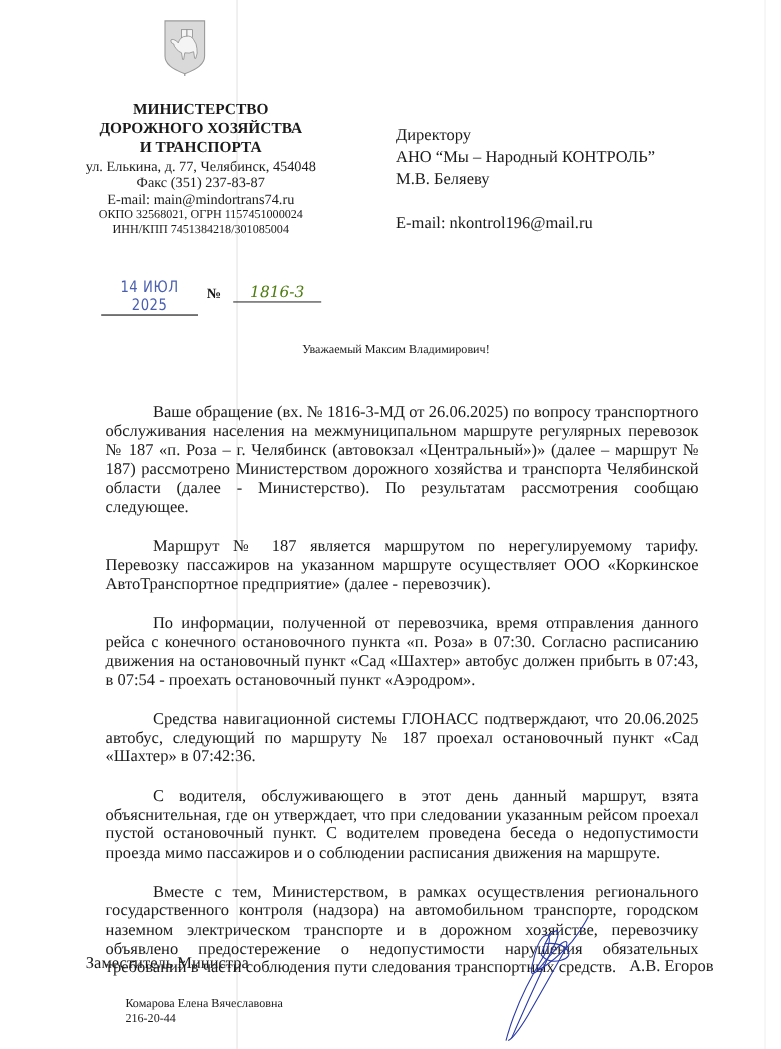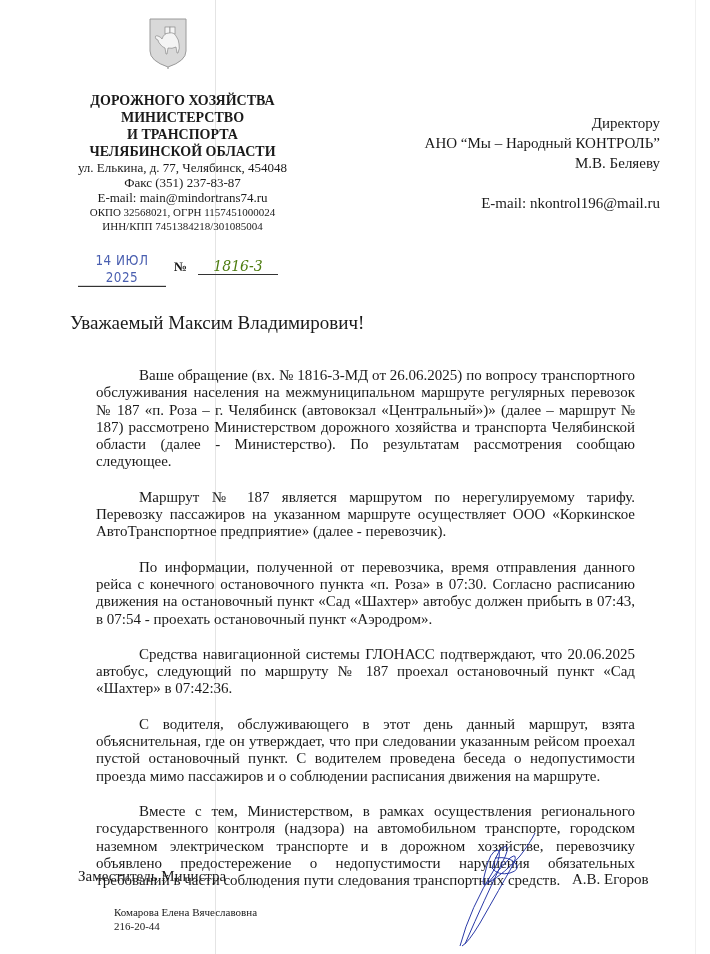--- a/index.html
+++ b/index.html
@@ -10,34 +10,34 @@
   .fold-line { position: absolute; left: 215px; top: 0; width: 1px; height: 954px; background: #e4e4e4; }
   .fold-right { position: absolute; right: 14px; top: 0; width: 1px; height: 954px; background: #f0f0f0; }
 
   
   .emblem { position: absolute; left: 148px; top: 17px; width: 40px; height: 52px; }
   .sender { position: absolute; left: 70px; top: 92px; width: 225px; text-align: center; }
   .sender .org { font-weight: bold; font-size: 14px; line-height: 17px; }
   .sender .info { font-size: 13px; line-height: 15px; }
   .sender .info.small { font-size: 11px; line-height: 14px; }
 
-  .regline { position: absolute; left: 78px; top: 258px; width: 200px; height: 24px; }
+  .regline { position: absolute; left: 92px; top: 258px; width: 200px; height: 24px; }
   .reg-date { position: absolute; left: 0; top: 0; width: 88px; border-bottom: 1px solid #333;
     font-family: "DejaVu Sans", sans-serif; font-size: 12px; color: #4a5fb0; letter-spacing: 0.5px; text-align: center;
     transform: scaleY(1.2); transform-origin: bottom; }
   .reg-no-label { position: absolute; left: 96px; top: 1px; font-size: 13px; font-weight: bold; }
   .reg-no { position: absolute; left: 120px; top: 0; width: 80px; border-bottom: 1px solid #333;
     font-family: "DejaVu Serif", serif; font-style: italic; font-size: 14px; color: #4d7c0f; text-align: center; }
 
   
-  .recipient { position: absolute; left: 360px; top: 113px; width: 300px; text-align: right; font-size: 15px; line-height: 20px; }
+  .recipient { position: absolute; left: 360px; top: 113px; width: 300px; text-align: left; font-size: 15px; line-height: 20px; }
   .recipient .email { margin-top: 20px; }
 
   
-  .salutation { position: absolute; left: 70px; top: 312px; width: 580px; font-size: 19px; }
+  .salutation { position: absolute; left: 70px; top: 312px; width: 580px; text-align: center; font-size: 11px; }
   .body-text { position: absolute; left: 78px; top: 349px; width: 575px; font-size: 15px; line-height: 17.3px; text-align: justify; }
   .body-text p { margin: 18px; text-indent: 43px; }
 
   
   .sig-title { position: absolute; left: 78px; top: 868px; font-size: 15px; }
   .sig-name { position: absolute; left: 572px; top: 871px; font-size: 15px; }
   .signature { position: absolute; left: 440px; top: 828px; width: 100px; height: 120px; }
   .executor { position: absolute; left: 77px; top: 905px; font-size: 11px; line-height: 14px; margin-left: 37px; }
 </style>
 </head>
@@ -50,24 +50,23 @@
   <path d="M2 2 H38 V34 Q38 44 20 50 Q2 44 2 34 Z" fill="#d9d9d9" stroke="#9a9a9a" stroke-width="1"></path>
   <g fill="#f4f4f4" stroke="#7a7a7a" stroke-width="0.6">
     <rect x="17" y="10" width="5" height="7"></rect>
     <rect x="22" y="10" width="5" height="7"></rect>
     <path d="M8 22 Q6 18 10 19 Q13 20 14 22 Q16 16 21 16 Q26 15 28 19 Q31 23 31 27 Q32 31 30 36 L29 36 L28 30 Q24 32 20 31 L19 37 L18 37 L17 31 Q14 30 12 27 Q10 25 10 23 Z"></path>
   </g>
   <path d="M20 50 L20 52" stroke="#888" stroke-width="1"></path>
 </svg>
 
 <div class="sender">
+  <div class="org">МИНИСТЕРСТВО</div>
   <div class="org">ДОРОЖНОГО ХОЗЯЙСТВА</div>
-  <div class="org">МИНИСТЕРСТВО</div>
   <div class="org">И ТРАНСПОРТА</div>
-  <div class="org">ЧЕЛЯБИНСКОЙ ОБЛАСТИ</div>
   <div class="info">ул. Елькина, д. 77, Челябинск, 454048</div>
   <div class="info">Факс (351) 237-83-87</div>
   <div class="info">E-mail: main@mindortrans74.ru</div>
   <div class="info small">ОКПО 32568021, ОГРН 1157451000024</div>
   <div class="info small">ИНН/КПП 7451384218/301085004</div>
 </div>
 
 <div class="regline">
   <div class="reg-date">14 ИЮЛ 2025</div>
   <div class="reg-no-label">№</div>

